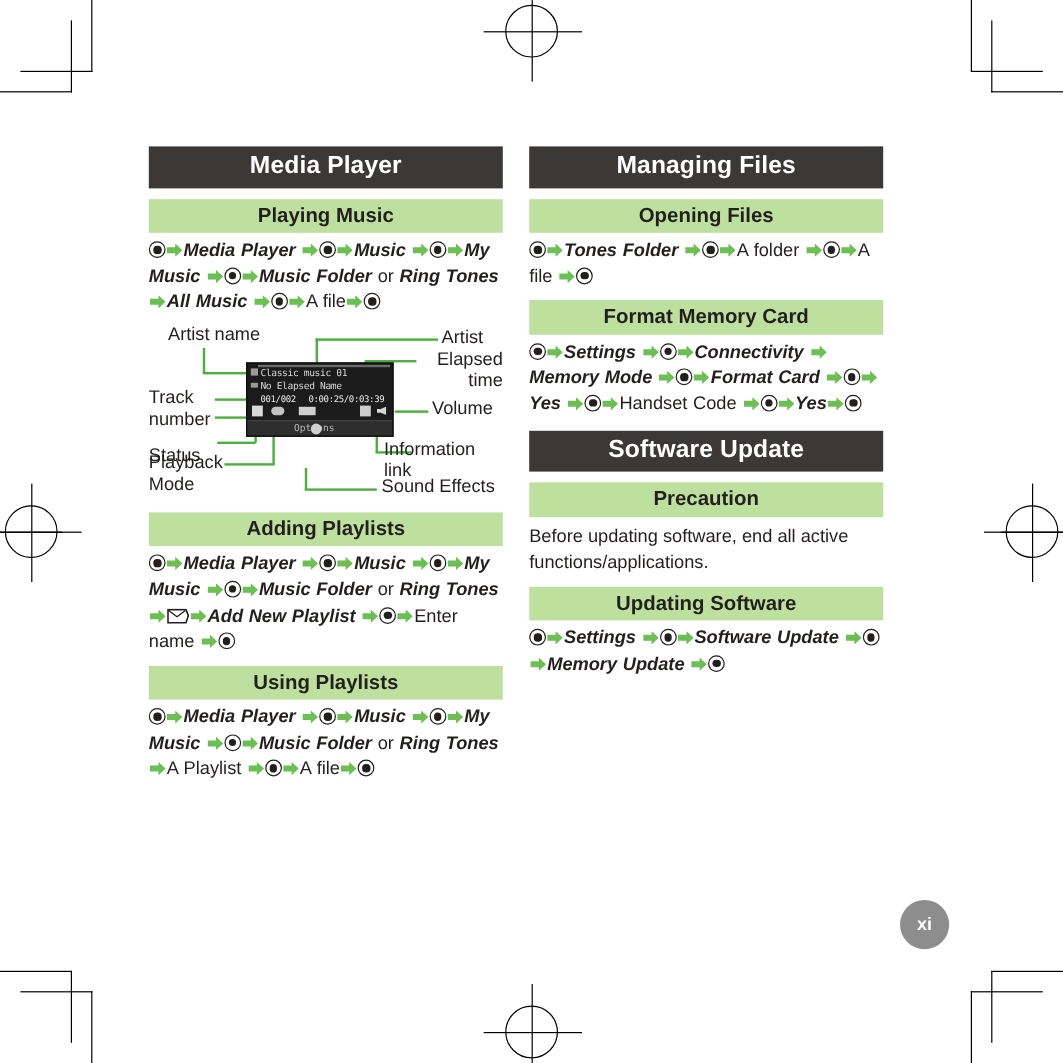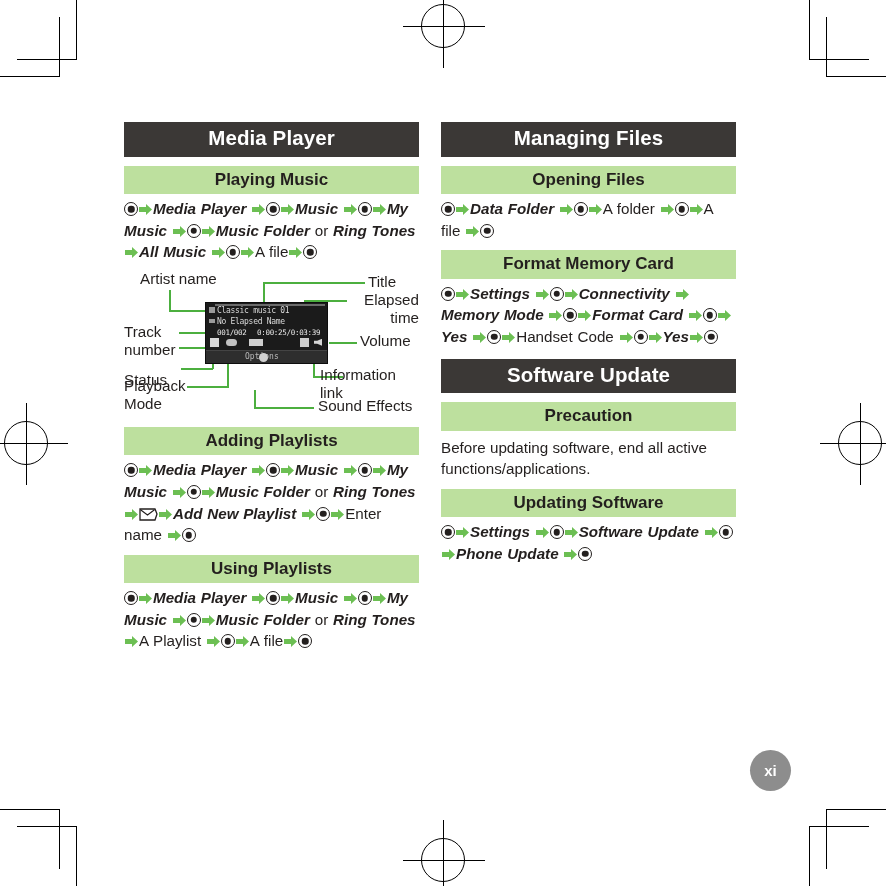--- a/index.html
+++ b/index.html
@@ -280,21 +280,21 @@
           <div class="scr-ico" style="left:53px;top:2px;width:9px;height:9px;background:#d0d0d0;border-radius:50%;"></div>
         </div>
       </div>
 
       <div class="dlabel" style="left:16px;top:0px;">Artist name</div>
       <div class="dlabel" style="left:0px;top:53px;">Track
 number</div>
       <div class="dlabel" style="left:0px;top:89px;margin-top:12px;">Status</div>
       <div class="dlabel" style="left:0px;top:107px;">Playback
 Mode</div>
-      <div class="dlabel" style="left:244px;top:3px;">Title</div>
+      <div class="dlabel" style="left:244px;top:3px;">Artist</div>
       <div class="dlabel" style="left:226px;top:21px;text-align:right;width:69px;">Elapsed
 time</div>
       <div class="dlabel" style="left:236px;top:62px;">Volume</div>
       <div class="dlabel" style="left:196px;top:96px;">Information link</div>
       <div class="dlabel" style="left:194px;top:127px;">Sound Effects</div>
     </div>
 
     <div class="section-bar">Adding Playlists</div>
     <div class="steps"><span class="key"></span><span class="arw"><svg width="13" height="11" viewBox="0 0 13 11">
               <path d="M0 3h7V0l6 5.5L7 11V8H0z" fill="#6cbf53"></path>
@@ -351,21 +351,21 @@
             </svg></span><span class="key"></span></div>
   </div>
 
   <div class="col">
 
     <div class="chapter-bar">Managing Files</div>
 
     <div class="section-bar">Opening Files</div>
     <div class="steps"><span class="key"></span><span class="arw"><svg width="13" height="11" viewBox="0 0 13 11">
               <path d="M0 3h7V0l6 5.5L7 11V8H0z" fill="#6cbf53"></path>
-            </svg></span><span class="it">Data Folder</span> <span class="arw"><svg width="13" height="11" viewBox="0 0 13 11">
+            </svg></span><span class="it">Tones Folder</span> <span class="arw"><svg width="13" height="11" viewBox="0 0 13 11">
               <path d="M0 3h7V0l6 5.5L7 11V8H0z" fill="#6cbf53"></path>
             </svg></span><span class="key"></span><span class="arw"><svg width="13" height="11" viewBox="0 0 13 11">
               <path d="M0 3h7V0l6 5.5L7 11V8H0z" fill="#6cbf53"></path>
             </svg></span><span class="pl">A folder</span> <span class="arw"><svg width="13" height="11" viewBox="0 0 13 11">
               <path d="M0 3h7V0l6 5.5L7 11V8H0z" fill="#6cbf53"></path>
             </svg></span><span class="key"></span><span class="arw"><svg width="13" height="11" viewBox="0 0 13 11">
               <path d="M0 3h7V0l6 5.5L7 11V8H0z" fill="#6cbf53"></path>
             </svg></span><span class="pl">A file</span> <span class="arw"><svg width="13" height="11" viewBox="0 0 13 11">
               <path d="M0 3h7V0l6 5.5L7 11V8H0z" fill="#6cbf53"></path>
             </svg></span><span class="key"></span></div>
@@ -408,21 +408,21 @@
     <div class="steps"><span class="key"></span><span class="arw"><svg width="13" height="11" viewBox="0 0 13 11">
               <path d="M0 3h7V0l6 5.5L7 11V8H0z" fill="#6cbf53"></path>
             </svg></span><span class="it">Settings</span> <span class="arw"><svg width="13" height="11" viewBox="0 0 13 11">
               <path d="M0 3h7V0l6 5.5L7 11V8H0z" fill="#6cbf53"></path>
             </svg></span><span class="key"></span><span class="arw"><svg width="13" height="11" viewBox="0 0 13 11">
               <path d="M0 3h7V0l6 5.5L7 11V8H0z" fill="#6cbf53"></path>
             </svg></span><span class="it">Software Update</span> <span class="arw"><svg width="13" height="11" viewBox="0 0 13 11">
               <path d="M0 3h7V0l6 5.5L7 11V8H0z" fill="#6cbf53"></path>
             </svg></span><span class="key"></span><span class="arw"><svg width="13" height="11" viewBox="0 0 13 11">
               <path d="M0 3h7V0l6 5.5L7 11V8H0z" fill="#6cbf53"></path>
-            </svg></span><span class="it">Phone Update</span> <span class="arw"><svg width="13" height="11" viewBox="0 0 13 11">
+            </svg></span><span class="it">Memory Update</span> <span class="arw"><svg width="13" height="11" viewBox="0 0 13 11">
               <path d="M0 3h7V0l6 5.5L7 11V8H0z" fill="#6cbf53"></path>
             </svg></span><span class="key"></span></div>
   </div>
 
 </div>
 </div>
 
 <div class="pagenum">
   <span>xi</span>
 </div>

